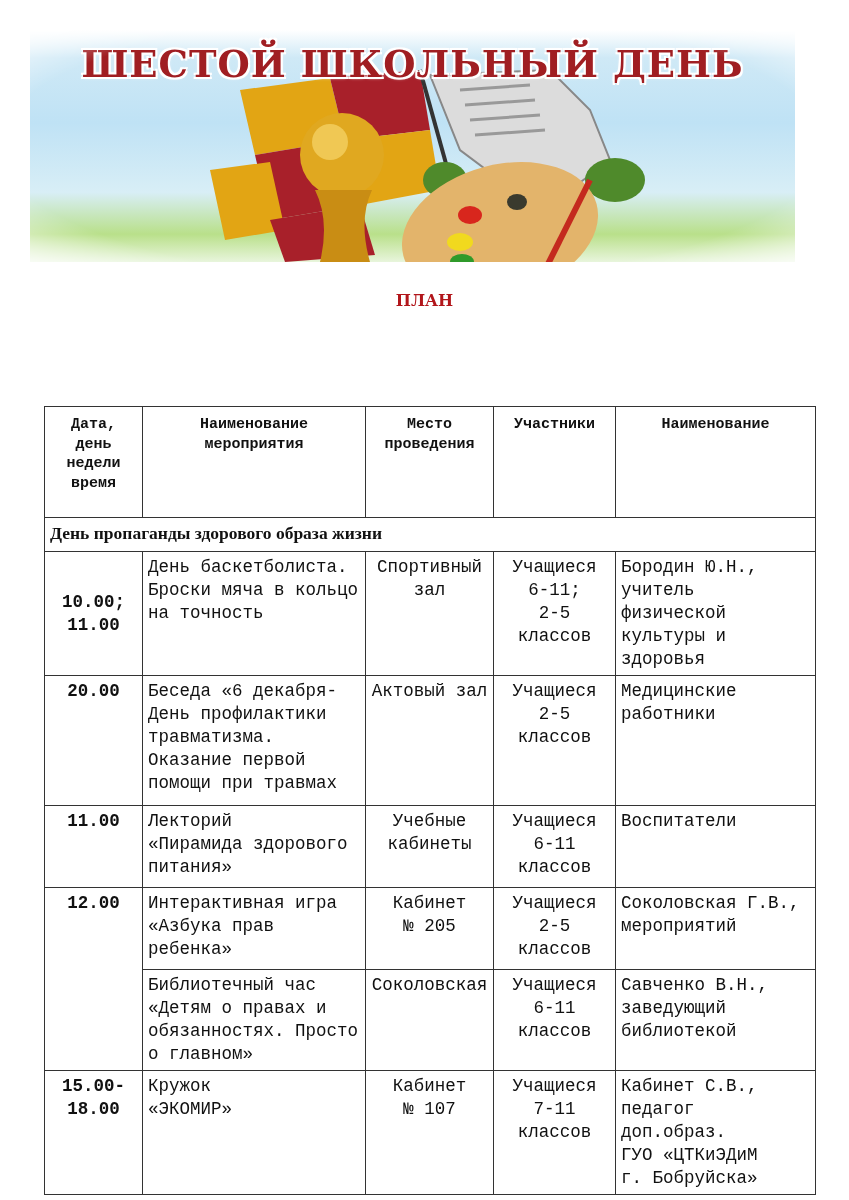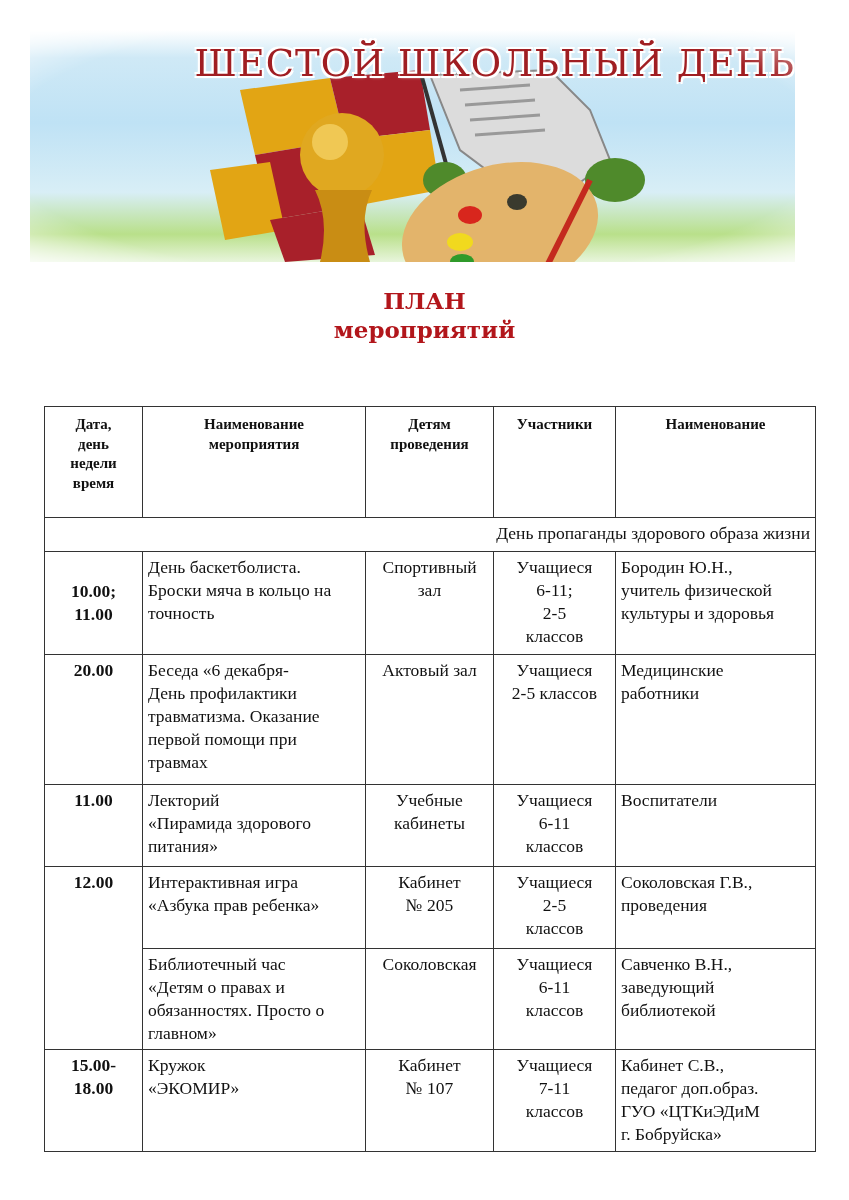--- a/index.html
+++ b/index.html
@@ -3,37 +3,37 @@
 <meta charset="utf-8">
 <style>
   html, body { margin: 0; padding: 0; background: #ffffff; }
   body { width: 849px; height: 1200px; position: relative; overflow: hidden; font-family: "Liberation Serif", serif; color: #111; }
 
   
   .banner { position: absolute; left: 30px; top: 30px; width: 765px; height: 232px; overflow: hidden;
     background: linear-gradient(180deg, #ffffff 0%, #cfe9f6 12%, #bfe2f5 40%, #d8eef6 70%, #b9e08a 88%, #e8f5dc 100%);
     -webkit-mask-image: radial-gradient(ellipse 75% 80% at 50% 50%, #000 72%, transparent 100%);
             mask-image: radial-gradient(ellipse 75% 80% at 50% 50%, #000 72%, transparent 100%); }
-  .banner-title { position: absolute; left: 0; right: 0; top: 12px; text-align: right; font-family: "DejaVu Serif", serif; font-weight: normal;
+  .banner-title { position: absolute; left: 0; right: 0; top: 12px; text-align: center; font-family: "DejaVu Serif", serif; font-weight: bold;
     font-size: 37px; letter-spacing: 1px; color: #a01e22;
     text-shadow: 0 0 3px #fff, 0 0 3px #fff, 0 0 4px #fff, 2px 2px 0 #fff, -2px -2px 0 #fff, 2px -2px 0 #fff, -2px 2px 0 #fff; z-index: 5; }
   .banner svg { position: absolute; left: 0; top: 0; }
 
   
   .headline { position: absolute; left: 0; right: 0; top: 286px; text-align: center; color: #b2161b; font-family: "DejaVu Serif", serif; font-weight: bold; }
-  .headline div { font-size: 23px; line-height: 29px; }
+  .headline div { font-size: 16px; line-height: 29px; }
 
   
   table.plan { position: absolute; left: 44px; top: 406px; width: 771px; border-collapse: collapse; table-layout: fixed; font-family: "Liberation Serif", serif; }
   table.plan td, table.plan th { border: 1.5px solid #333; vertical-align: top; padding: 4px 5px; font-size: 17.5px; line-height: 23px; }
   table.plan th { font-weight: bold; font-size: 15px; line-height: 19.5px; text-align: center; padding-top: 8px; height: 98px; }
-  .section-row td { text-align: right; font-weight: normal; font-size: 16.5px; vertical-align: middle; height: 25px; }
+  .section-row td { text-align: left; font-weight: bold; font-size: 16.5px; vertical-align: middle; height: 25px; }
   .time { font-weight: bold; text-align: center; }
   .center { text-align: center; margin-top: 27px; }
-  .pre { white-space: pre-line; }
+  .pre { white-space: pre-line; font-family: Liberation Mono, monospace; }
   .mid { vertical-align: middle !important; margin-left: 38px; }
 </style>
 </head>
 <body>
 
 <div class="banner">
   <div class="banner-title">ШЕСТОЙ ШКОЛЬНЫЙ ДЕНЬ</div>
   <svg width="765" height="232" viewBox="0 0 765 232">
 
     <g>
@@ -66,40 +66,39 @@
       <ellipse cx="430" cy="212" rx="13" ry="9" fill="#f1d91e"></ellipse>
       <ellipse cx="432" cy="232" rx="12" ry="8" fill="#2f9a2a"></ellipse>
       <ellipse cx="487" cy="172" rx="10" ry="8" fill="#3a3a2e"></ellipse>
       <line x1="560" y1="150" x2="515" y2="240" stroke="#c42a1f" stroke-width="6"></line>
     </g>
   </svg>
 </div>
 
 <div class="headline">
   <div>ПЛАН</div>
-  <div>мероприятий</div>
 </div>
 
 <table class="plan">
   <colgroup>
     <col style="width:98px">
       <col style="width:223px">
       <col style="width:128px">
       <col style="width:122px">
       <col style="width:200px">
   </colgroup>
   <tbody>
       <tr>
     <th class="pre">Дата,
 день
 недели
 время</th>
     <th class="pre">Наименование
 мероприятия</th>
-    <th class="pre">Детям
+    <th class="pre">Место
 проведения</th>
     <th class="pre">Участники</th>
     <th class="pre">Наименование</th>
   </tr>
   <tr class="section-row">
     <td colspan="5">День пропаганды здорового образа жизни</td>
   </tr>
 
   <tr style="height:103px">
     <td class="time pre mid">10.00;
@@ -142,21 +141,21 @@
   <tr style="height:82px">
     <td class="time pre" rowspan="2">12.00</td>
     <td class="pre">Интерактивная игра
 «Азбука прав ребенка»</td>
     <td class="center pre">Кабинет
 № 205</td>
     <td class="center pre">Учащиеся
 2-5
 классов</td>
     <td class="pre">Соколовская Г.В.,
-проведения</td>
+мероприятий</td>
   </tr>
 
   <tr style="height:101px">
     <td class="pre">Библиотечный час
 «Детям о правах и обязанностях. Просто о главном»</td>
     <td class="center pre">Соколовская</td>
     <td class="center pre">Учащиеся
 6-11
 классов</td>
     <td class="pre">Савченко В.Н.,

